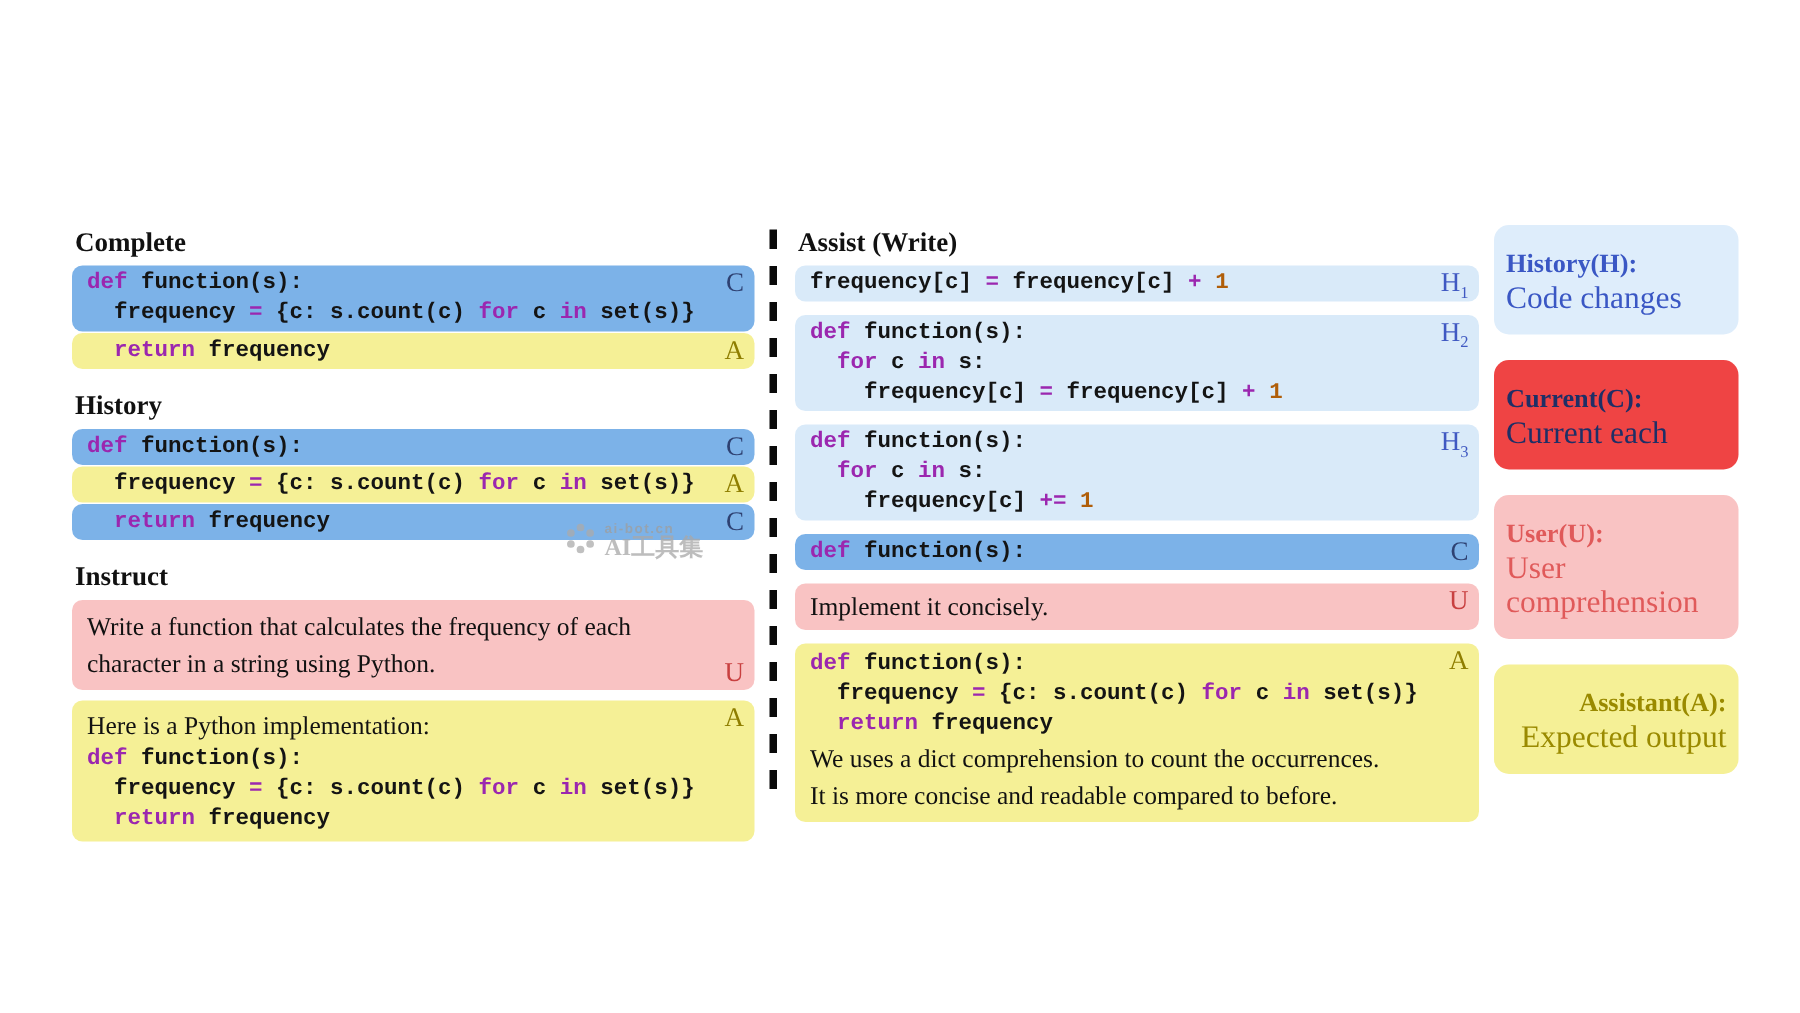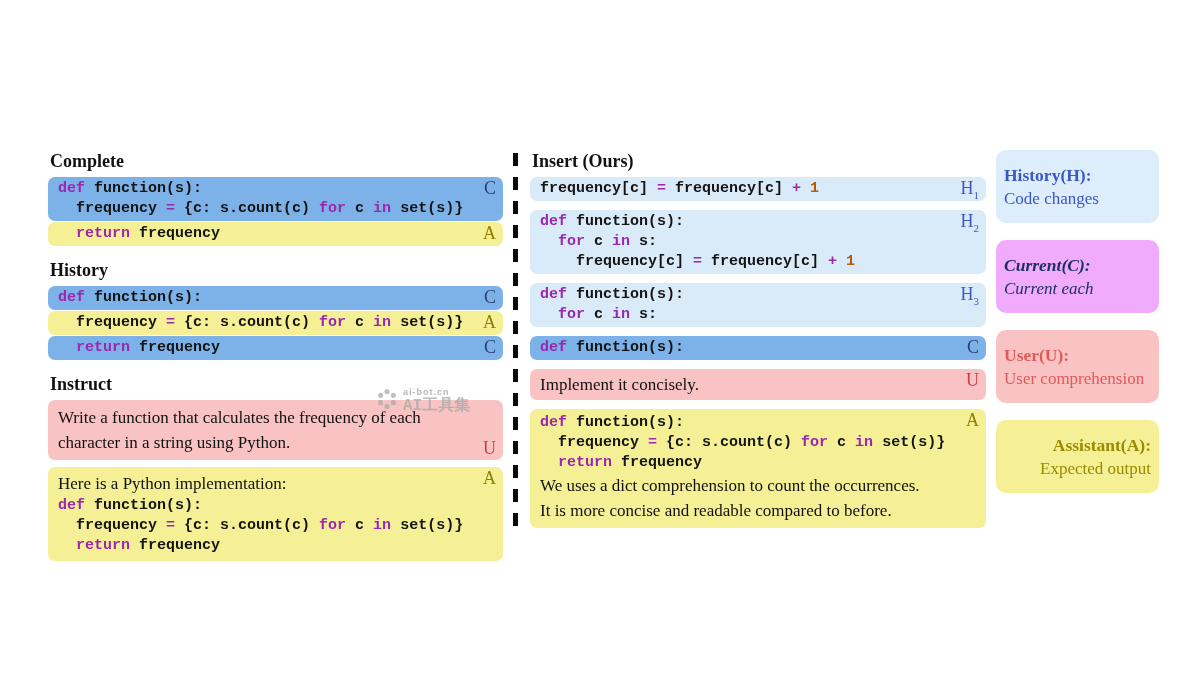--- a/index.html
+++ b/index.html
@@ -40,36 +40,36 @@
   .lbl-a { color:var(--label-a,#8F7E00); }
   .lbl-u { color:var(--label-u,#C84040); }
   .lbl-h { color:var(--label-h,#4059C2); }
   .lbl-h sub { font-size:11px; }
 
   .dashes { position:absolute; left:513px; top:153px; width:5px; height:378px;
             background:repeating-linear-gradient(to bottom,#0a0a0a 0 13px,transparent 13px 24px); }
 
   .legend-box { border-radius:10px; padding:13px 8px; margin-bottom:17px; }
   .legend-title { font-weight:bold; font-size:17.5px; line-height:24px; }
-  .legend-desc  { font-size:17px; line-height:23px; }
+  .legend-desc  { font-size:21px; line-height:23px; }
   .lg-history .legend-title, .lg-history .legend-desc { color:var(--history-text,#3A57C4); }
   .lg-current .legend-title, .lg-current .legend-desc { color:var(--current-text,#1E2F66); }
   .lg-user .legend-title,    .lg-user .legend-desc    { color:var(--user-text,#E05A5A); }
   .lg-assistant .legend-title,.lg-assistant .legend-desc { color:var(--assistant-text,#9A8A00); }
   .lg-history   { background:#DEEDFB; }
-  .lg-current   { background:#f0abfc;font-style:italic; }
+  .lg-current   { background:#ef4444; }
   .lg-user      { background:var(--user-bg,#F9C3C3); }
   .lg-assistant { background:var(--assistant-bg,#F5F096);text-align:right; }
 
   .watermark { position:absolute; left:376px; top:347px; display:flex; align-items:center;
-               gap:5px; opacity:.75;margin-top:40px; }
+               gap:5px; opacity:.75; }
   .wm-texts { display:flex; flex-direction:column; }
   .wm-small { font-family:"Liberation Sans", sans-serif; font-size:9px; letter-spacing:1px;
               color:#9e9e9e; font-weight:bold; line-height:10px; }
-  .wm-big   { font-family:Liberation Mono, monospace; font-size:16px; color:#a8a8a8;
+  .wm-big   { font-family:Liberation Serif, serif; font-size:16px; color:#a8a8a8;
               font-weight:bold; line-height:18px; }
 </style>
 </head>
 <body>
 
 <div class="page">
 
   <div class="col col-left">
 
     <div class="sec-heading">Complete</div>
@@ -113,38 +113,39 @@
         <div class="code-line"><span class="kw">def</span> function(s):</div>
         <div class="code-line">  frequency <span class="op">=</span> {c: s.count(c) <span class="kw">for</span> c <span class="kw">in</span> set(s)}</div>
         <div class="code-line">  <span class="kw">return</span> frequency</div>
       </div>
     </div>
   </div>
 
   <div class="dashes"></div>
 
   <div class="col col-mid">
-    <div class="sec-heading">Insert (Ours)</div>
+    <div class="sec-heading">Assist (Write)</div>
 
     <div class="seg bg-lblue standalone">
       <span class="blk-label lbl-h"><span>H</span><sub>1</sub></span>
       <div class="code-line">frequency[c] <span class="op">=</span> frequency[c] <span class="op">+</span> <span class="num">1</span></div>
     </div>
 
     <div class="seg bg-lblue standalone">
       <span class="blk-label lbl-h"><span>H</span><sub>2</sub></span>
       <div class="code-line"><span class="kw">def</span> function(s):</div>
       <div class="code-line">  <span class="kw">for</span> c <span class="kw">in</span> s:</div>
       <div class="code-line">    frequency[c] <span class="op">=</span> frequency[c] <span class="op">+</span> <span class="num">1</span></div>
     </div>
 
     <div class="seg bg-lblue standalone">
       <span class="blk-label lbl-h"><span>H</span><sub>3</sub></span>
       <div class="code-line"><span class="kw">def</span> function(s):</div>
       <div class="code-line">  <span class="kw">for</span> c <span class="kw">in</span> s:</div>
+      <div class="code-line">    frequency[c] <span class="op">+=</span> <span class="num">1</span></div>
     </div>
 
     <div class="seg bg-blue standalone">
       <span class="blk-label lbl-c">C</span>
       <div class="code-line"><span class="kw">def</span> function(s):</div>
     </div>
 
     <div class="seg bg-pink standalone" style="padding-top:3px; padding-bottom:3px;">
       <span class="blk-label lbl-u">U</span>
       <div class="prose">Implement it concisely.</div>

